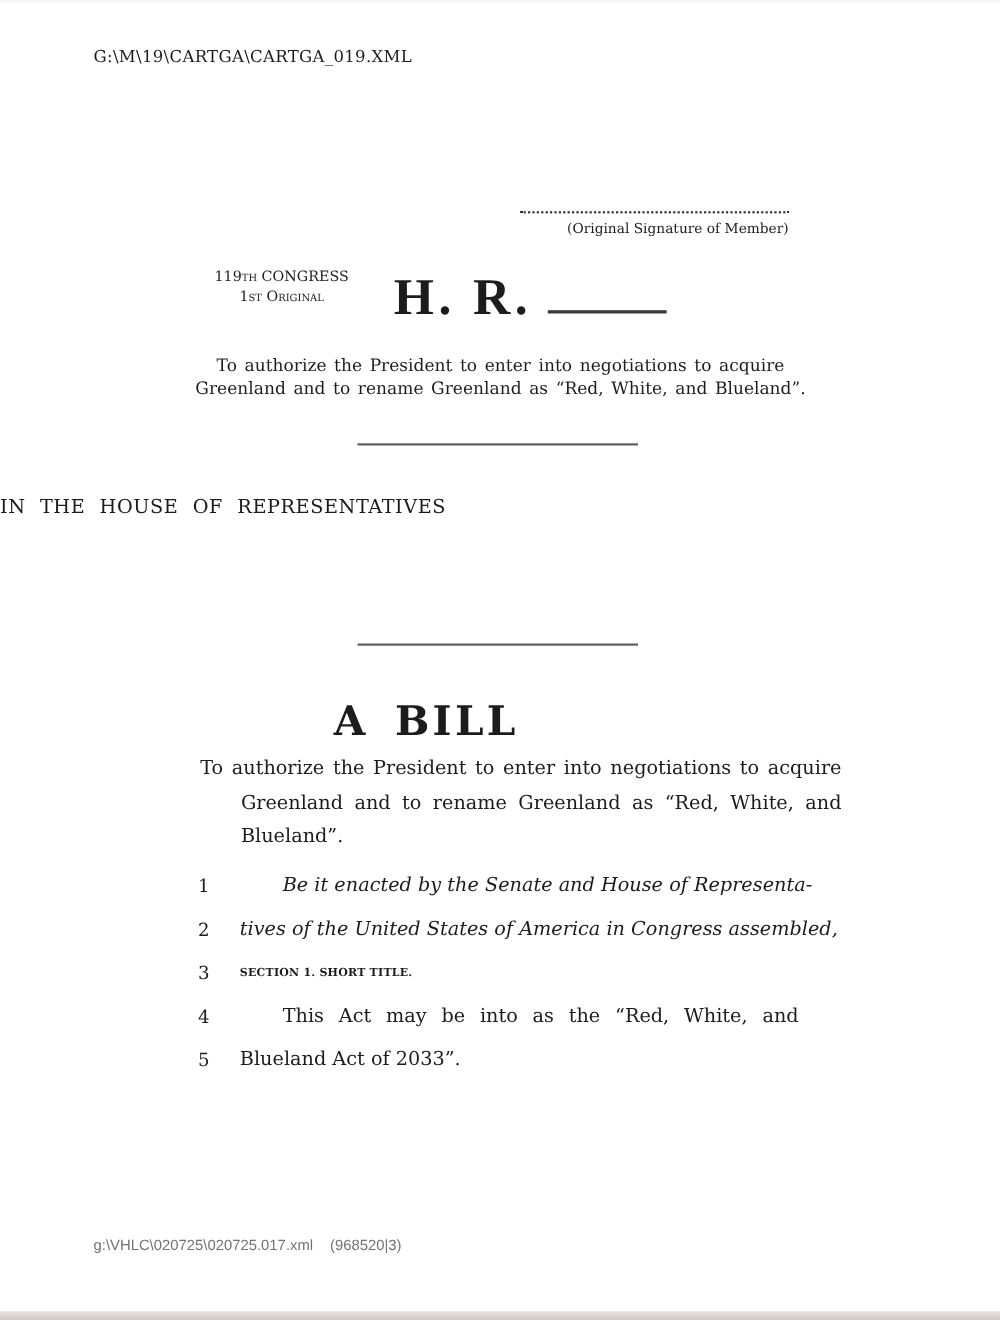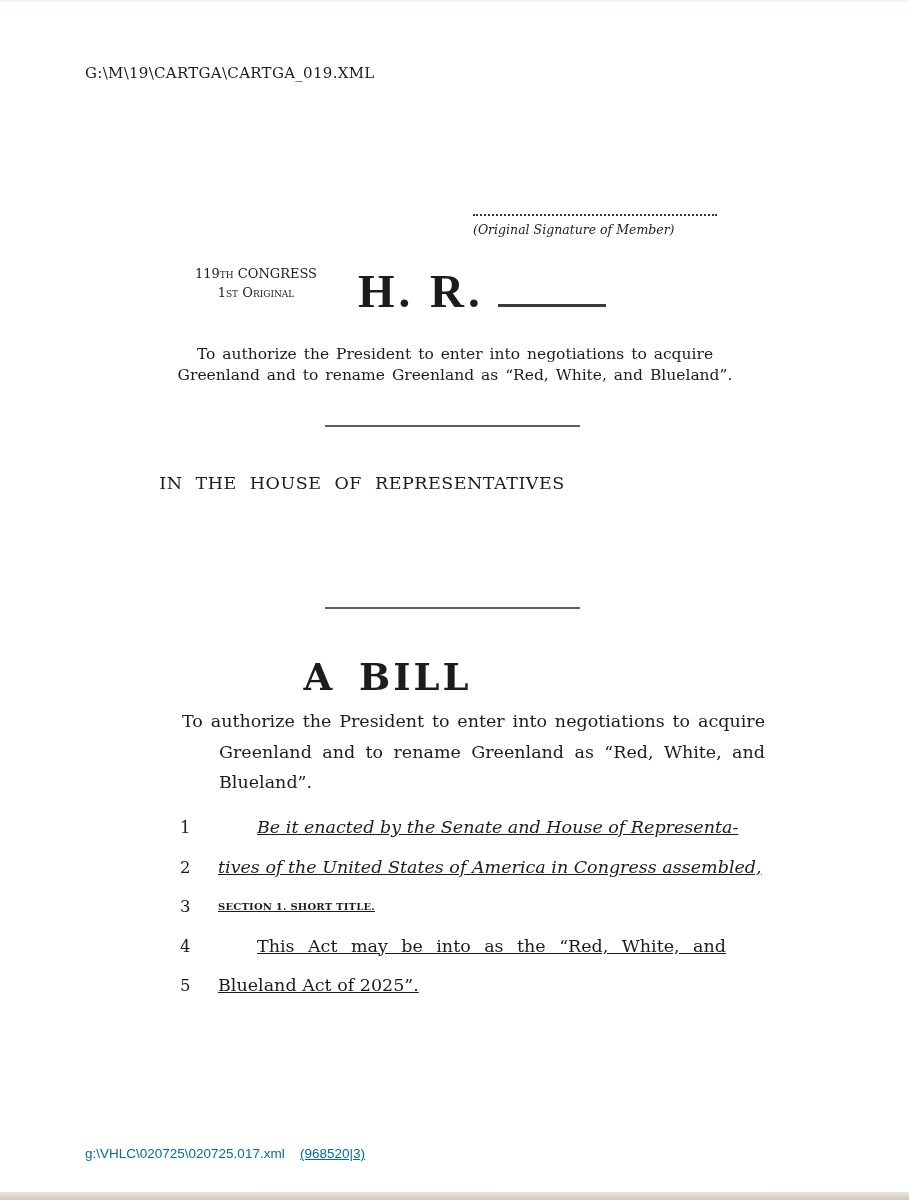--- a/index.html
+++ b/index.html
@@ -12,80 +12,80 @@
     color:#1c1c1c;
   }
   .page::before{ 
     content:"";position:absolute;left:0;top:0;width:100%;height:2px;
     background:#f8f2f0;
   }
   .edge-bottom{
     position:absolute;left:0;bottom:0;width:100%;height:8px;
     background:linear-gradient(#e9e3df,#cfc8c4);
   }
-  .abs{position:absolute;margin-top:22px;}
+  .abs{position:absolute;}
 
   .file-path{
     left:85px;top:42px;font-size:15px;letter-spacing:.3px;
   }
 
   
-  .sig-block{left:473px;top:178px;width:244px;text-align:left;font-style:italic;}
+  .sig-block{left:473px;top:178px;width:244px;text-align:right;}
   .sig-dots{display:block;height:14px;border-bottom:2px dotted #333;}
   .sig-label{display:block;margin-top:6px;font-size:12.5px;}
 
   
   .congress-block{left:150px;top:242px;width:212px;text-align:center;line-height:19px;font-size:13px;}
   .sc{font-variant:small-caps;}
   .ordinal{font-variant:small-caps;}
 
   
   .hr-line{left:358px;top:236px;white-space:nowrap;}
   .hr-text{font-size:47px;font-weight:bold;letter-spacing:4px;font-family:Liberation Serif, serif;}
   .hr-blank{display:inline-block;width:108px;border-bottom:3px solid #3a3a3a;height:46px;margin-left:14px;}
 
   .desc{left:175px;top:322px;width:560px;text-align:center;font-size:15.5px;line-height:21px;word-spacing:2px;}
 
   .rule{left:325px;width:255px;height:2px;background:#5f5f5f;}
   .rule1{top:403px;}
   .rule2{top:585px;}
 
-  .in-house{left:0;top:451px;width:724px;text-align:center;font-size:17.5px;word-spacing:7px;letter-spacing:.5px;}
+  .in-house{left:0;top:451px;width:724px;font-size:17.5px;word-spacing:7px;letter-spacing:.5px;}
 
   .sponsor{left:175px;top:510px;width:560px;text-align:center;font-size:15.5px;line-height:22px;word-spacing:1.5px;}
   .committee-blank{display:inline-block;width:230px;border-bottom:1.5px solid #3a3a3a;height:13px;}
 
   .a-bill{left:0;top:633px;width:775px;text-align:center;font-size:37px;font-weight:bold;letter-spacing:3px;word-spacing:8px;}
 
   .preamble{
     left:182px;top:684px;width:546px;
     font-size:17.5px;line-height:30.5px;
     text-align:justify;
     padding-left:37px;text-indent:-37px;
     box-sizing:content-box;
   }
 
   
   .body-lines{left:180px;top:786px;width:546px;font-size:17.5px;}
   .bline{position:relative;height:39.5px;line-height:39.5px;white-space:nowrap;}
   .bline .lnum{position:absolute;left:0;top:0;width:30px;font-size:16.5px;}
-  .bline .ltext{position:absolute;left:38px;top:0;width:508px;text-decoration:underline;}
+  .bline .ltext{position:absolute;left:38px;top:0;width:508px;}
   .bline .justify{text-align:justify;text-align-last:justify;}
   .bline .indent{text-indent:39px;}
   .bline .italic{font-style:italic;}
   .bline .bold{font-weight:bold;font-size:10px;letter-spacing:.2px;}
 
   .footer{
     left:85px;top:1124px;
     font-family:"Liberation Sans", sans-serif;
-    font-size:13.5px;line-height:16px;color:#0369a1;
+    font-size:13.5px;line-height:16px;color:#737373;
   }
   .footer-row1{position:relative;width:500px;height:16px;}
   .footer-xml{position:absolute;left:0;top:0;}
-  .footer-code{position:absolute;left:215px;top:0;text-decoration:underline;}
+  .footer-code{position:absolute;left:215px;top:0;}
 </style>
 </head>
 <body>
 
 <div class="page">
 
   <div class="abs file-path">G:\M\19\CARTGA\CARTGA_019.XML</div>
 
   <div class="abs sig-block">
     <span class="sig-dots"></span>
@@ -126,21 +126,21 @@
     <div class="bline">
       <span class="lnum">3</span>
       <span class="ltext bold">SECTION 1. SHORT TITLE.</span>
     </div>
     <div class="bline">
       <span class="lnum">4</span>
       <span class="ltext indent justify">This Act may be into as the “Red, White, and</span>
     </div>
     <div class="bline">
       <span class="lnum">5</span>
-      <span class="ltext">Blueland Act of 2025”.</span>
+      <span class="ltext">Blueland Act of 2033”.</span>
     </div>
   </div>
 
   <div class="abs footer">
     <div class="footer-row1">
       <span class="footer-xml">g:\VHLC\020725\020725.017.xml</span>
       <span class="footer-code">(968520|3)</span>
     </div>
   </div>
 

